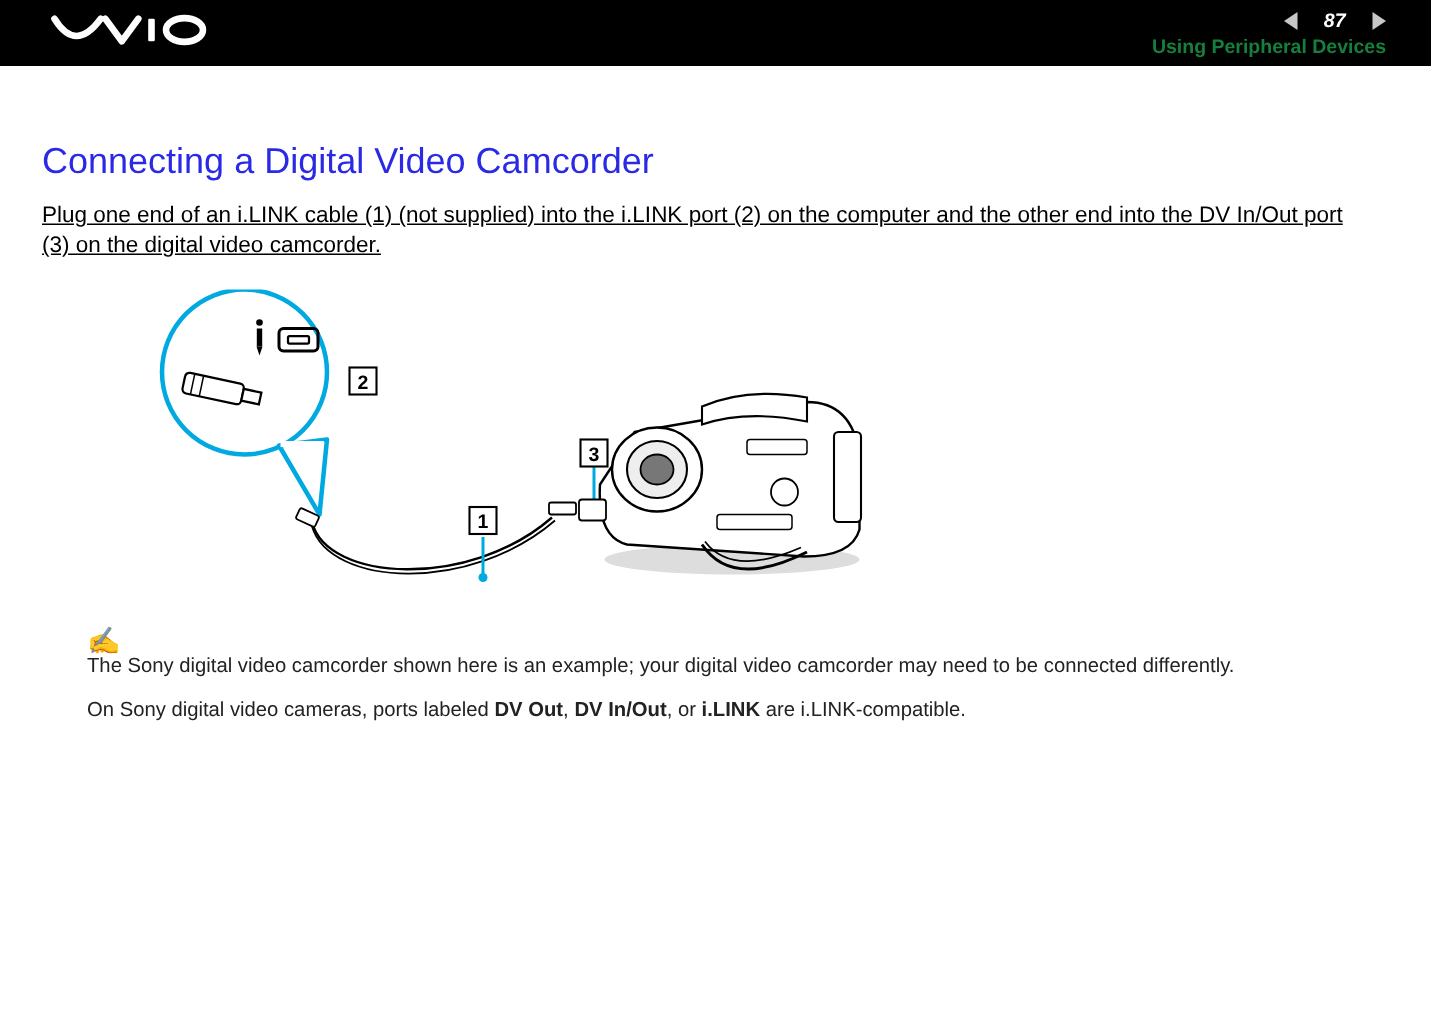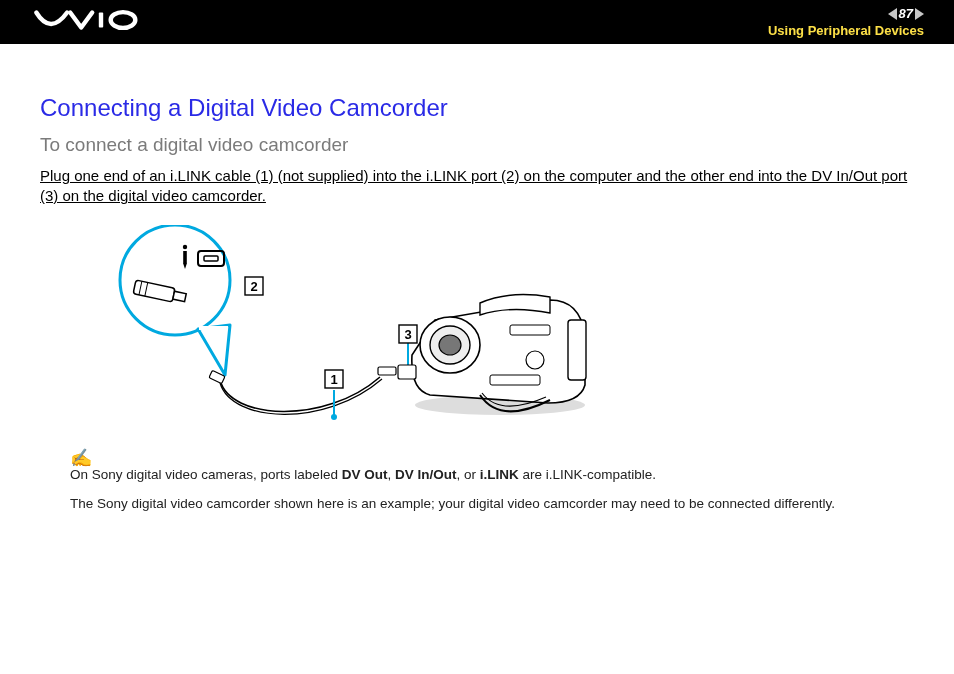--- a/index.html
+++ b/index.html
@@ -28,43 +28,43 @@
   .topbar-right {
     display: flex;
     flex-direction: column;
     align-items: flex-end;
     gap: 2px;
   }
 
   .pagenav {
     display: flex;
     align-items: center;
-    gap: 2px;
+    gap: 18px;
     font-style: italic;
     font-weight: bold;
     font-size: 13px;
     color: #fff;
   }
   .pagenav .tri-left,
   .pagenav .tri-right {
     width: 0; height: 0;
     border-top: 6px solid transparent;
     border-bottom: 6px solid transparent;
   }
   .pagenav .tri-left  { border-right: 9px solid #c7c7c7; }
   .pagenav .tri-right { border-left: 9px solid #c7c7c7; }
 
   .section-label {
     font-weight: bold;
     font-size: 13px;
-    color: #fde047;
+    color: #15803d;
   }
 
   .page {
-    padding: 50px 40px 40px 40px;
+    padding: 50px 40px 40px 28px;
   }
 
   h1 {
     font-size: 24px;
     font-weight: normal;
     color: #2a2ae6;
     margin: 0 0 12px 0;
   }
 
   h2 {
@@ -119,21 +119,20 @@
       <span>87</span>
       <span class="tri-right"></span>
     </div>
     <div class="section-label">Using Peripheral Devices</div>
   </div>
 </div>
 
 <div class="page">
 
   <h1>Connecting a Digital Video Camcorder</h1>
-  <h2>To connect a digital video camcorder</h2>
   <p class="intro">Plug one end of an i.LINK cable (1) (not supplied) into the i.LINK port (2) on the computer and the other end into the DV In/Out port (3) on the digital video camcorder.</p>
 
   <div class="diagram">
     <svg width="560" height="210" viewBox="0 0 560 210">
 
       <circle cx="95" cy="55" r="55" fill="#fff" stroke="#00A9E0" stroke-width="3"></circle>
 
       <path d="M118 104 L145 150 L150 100 Z" fill="#fff" stroke="#00A9E0" stroke-width="3" stroke-linejoin="round"></path>
       <path d="M119 103 L148 103" stroke="#fff" stroke-width="4"></path>
 
@@ -196,19 +195,19 @@
         <circle cx="455" cy="135" r="9" fill="none" stroke="#000" stroke-width="1.2"></circle>
         <rect x="410" y="150" width="50" height="10" rx="2" fill="none" stroke="#000" stroke-width="1"></rect>
 
         <rect x="318" y="140" width="18" height="14" rx="2" fill="#fff" stroke="#000" stroke-width="1.2"></rect>
       </g>
     </svg>
   </div>
 
   <div class="notes-block">
     <span class="note-icon">✍</span>
+    <p>The Sony digital video camcorder shown here is an example; your digital video camcorder may need to be connected differently.</p>
     <p>
       <span>On Sony digital video cameras, ports labeled </span><b>DV Out</b><span>, </span><b>DV In/Out</b><span>, or </span><b>i.LINK</b><span> are i.LINK-compatible.</span>
     </p>
-    <p>The Sony digital video camcorder shown here is an example; your digital video camcorder may need to be connected differently.</p>
   </div>
 
 </div>
 
 </body></html>

